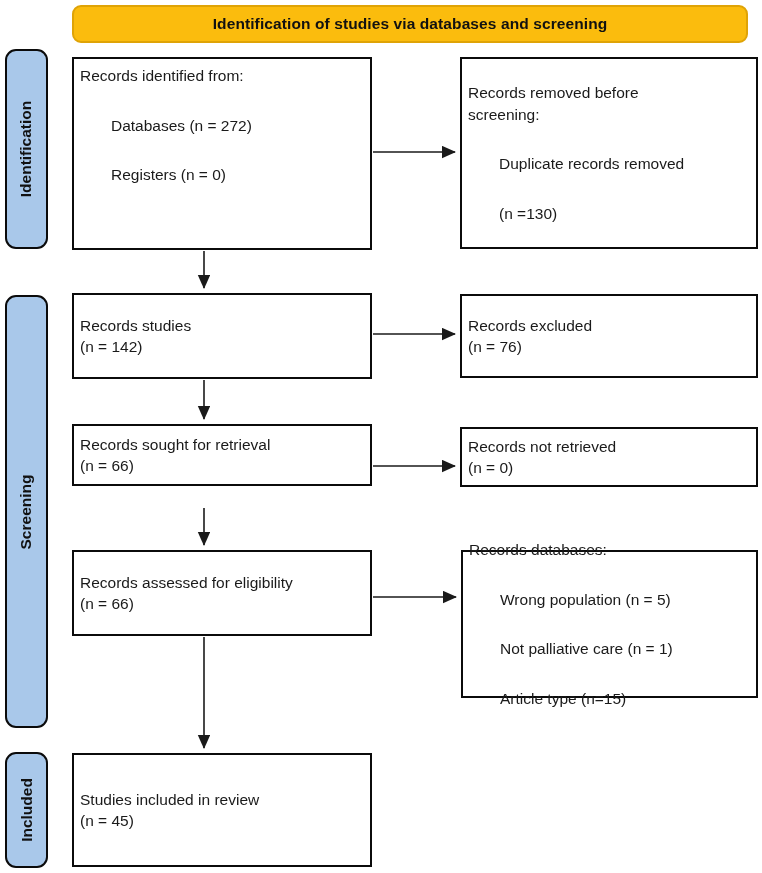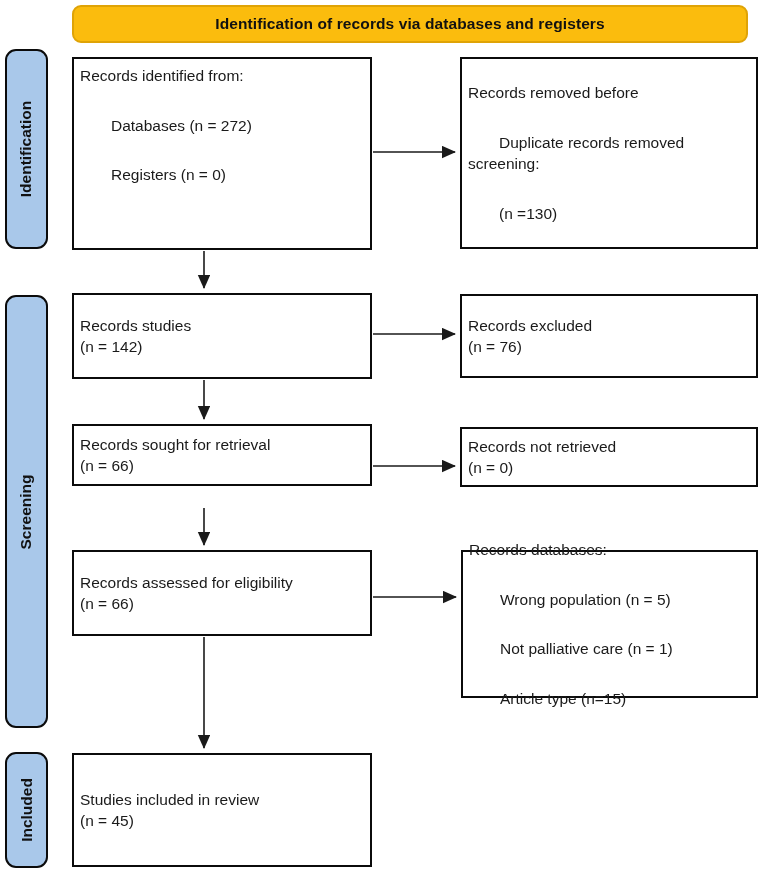--- a/index.html
+++ b/index.html
@@ -91,21 +91,21 @@
     pointer-events: none;
   }
   .arrows line { stroke: #1a1a1a; stroke-width: 1.6; }
 </style>
 </head>
 <body>
 
 <div id="canvas">
 
   <div class="banner">
-    <span class="banner-title">Identification of records via databases and registers</span>
+    <span class="banner-title">Identification of studies via databases and screening</span>
   </div>
 
   <div class="stage" id="stage-identification">
     <span class="stage-label">Identification</span>
   </div>
   <div class="stage" id="stage-screening">
     <span class="stage-label">Screening</span>
   </div>
   <div class="stage" id="stage-included">
     <span class="stage-label">Included</span>
@@ -128,22 +128,22 @@
   </svg>
 
   <div class="box" id="box-identified">
     <div class="line">Records identified from:</div>
     <div class="line indent">Databases (n = 272)</div>
     <div class="line indent">Registers (n = 0)</div>
   </div>
 
   <div class="box" id="box-removed">
     <div class="line">Records removed before</div>
+    <div class="line">screening:</div>
     <div class="line indent">Duplicate records removed</div>
-    <div class="line">screening:</div>
     <div class="line indent">(n =130)</div>
   </div>
 
   <div class="box" id="box-screened">
     <div class="line">Records studies</div>
     <div class="line">(n = 142)</div>
   </div>
 
   <div class="box" id="box-excluded-screening">
     <div class="line">Records excluded</div>

